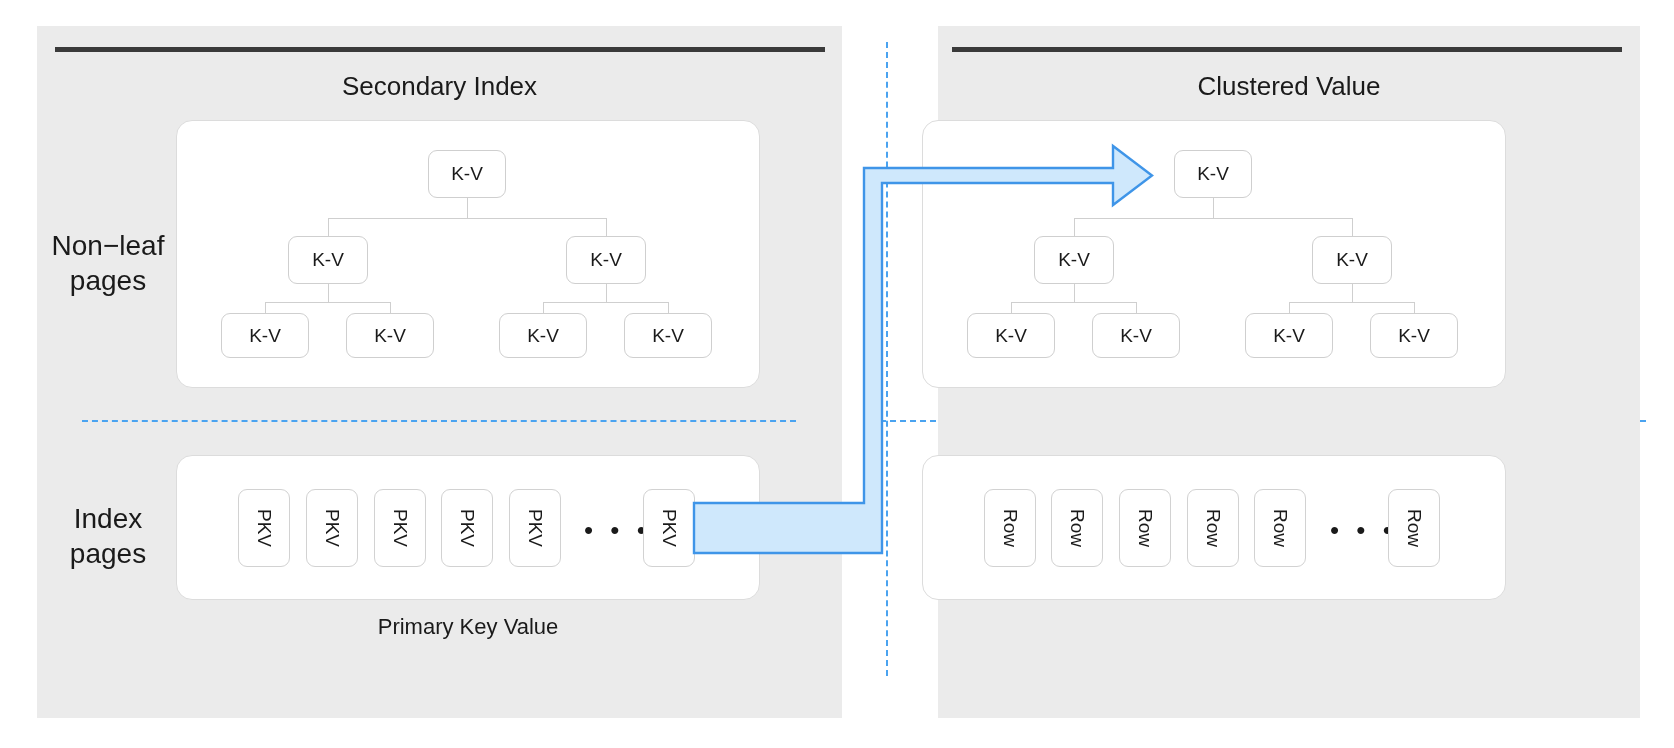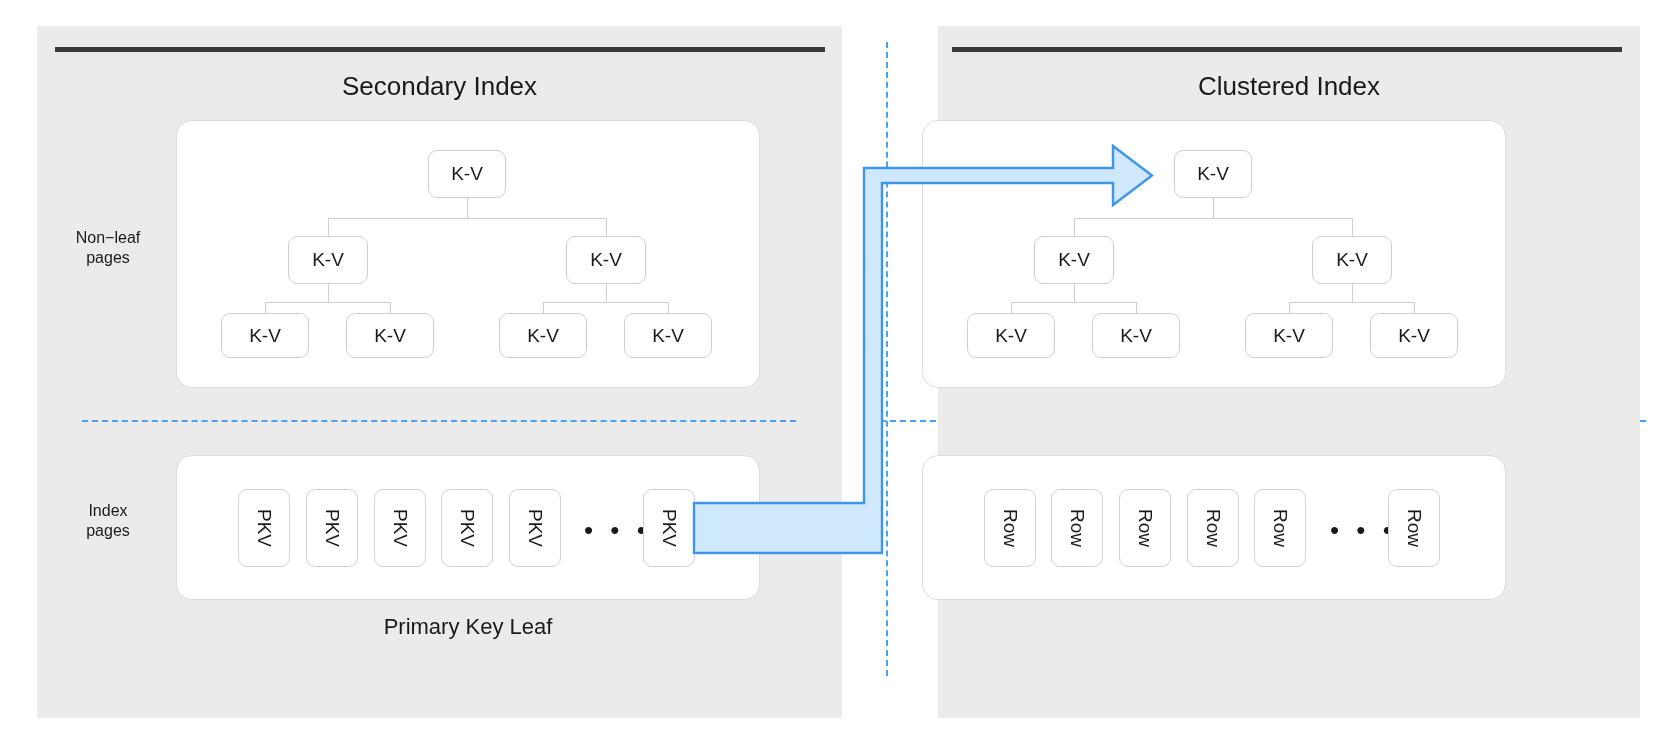--- a/index.html
+++ b/index.html
@@ -22,21 +22,21 @@
   .panel-title{
     position:absolute;font-size:26px;color:#1a1a1a;
     text-align:center;white-space:nowrap;
   }
   #title-left {left:37px; top:71px; width:805px;}
   #title-right{left:938px;top:71px; width:702px;}
 
   
   .row-label{
     position:absolute;width:120px;text-align:center;
-    font-size:16px;color:#1a1a1a;line-height:1.25;
+    font-size:28px;color:#1a1a1a;line-height:1.25;
   }
   #label-nonleaf{left:48px;top:228px;}
   #label-leaf{left:48px;top:501px;}
 
   
   .card{
     position:absolute;background:#ffffff;
     border:1px solid #dcdcdc;border-radius:16px;
     box-sizing:border-box;
   }
@@ -161,25 +161,25 @@
     <span>PKV</span>
   </div>
   <div class="cell" style="left:509px;top:489px;width:52px;height:78px;">
     <span>PKV</span>
   </div>
   <div class="ellipsis" style="left:584px;top:517px;">• • •</div>
   <div class="cell" style="left:643px;top:489px;width:52px;height:78px;">
     <span>PKV</span>
   </div>
 
-  <div id="caption-pkv">Primary Key Leaf</div>
+  <div id="caption-pkv">Primary Key Value</div>
 
   <div class="panel" id="panel-right"></div>
   <div class="rule" id="rule-right"></div>
-  <div class="panel-title" id="title-right">Clustered Index</div>
+  <div class="panel-title" id="title-right">Clustered Value</div>
 
   <div class="card" id="card-tree-right"></div>
 
   <div class="ln v" style="left:1213px;top:198px;height:20px;"></div>
   <div class="ln h" style="left:1074px;top:218px;width:279px;"></div>
   <div class="ln v" style="left:1074px;top:218px;height:20px;"></div>
   <div class="ln v" style="left:1352px;top:218px;height:20px;"></div>
 
   <div class="ln v" style="left:1074px;top:284px;height:18px;"></div>
   <div class="ln h" style="left:1011px;top:302px;width:126px;"></div>

